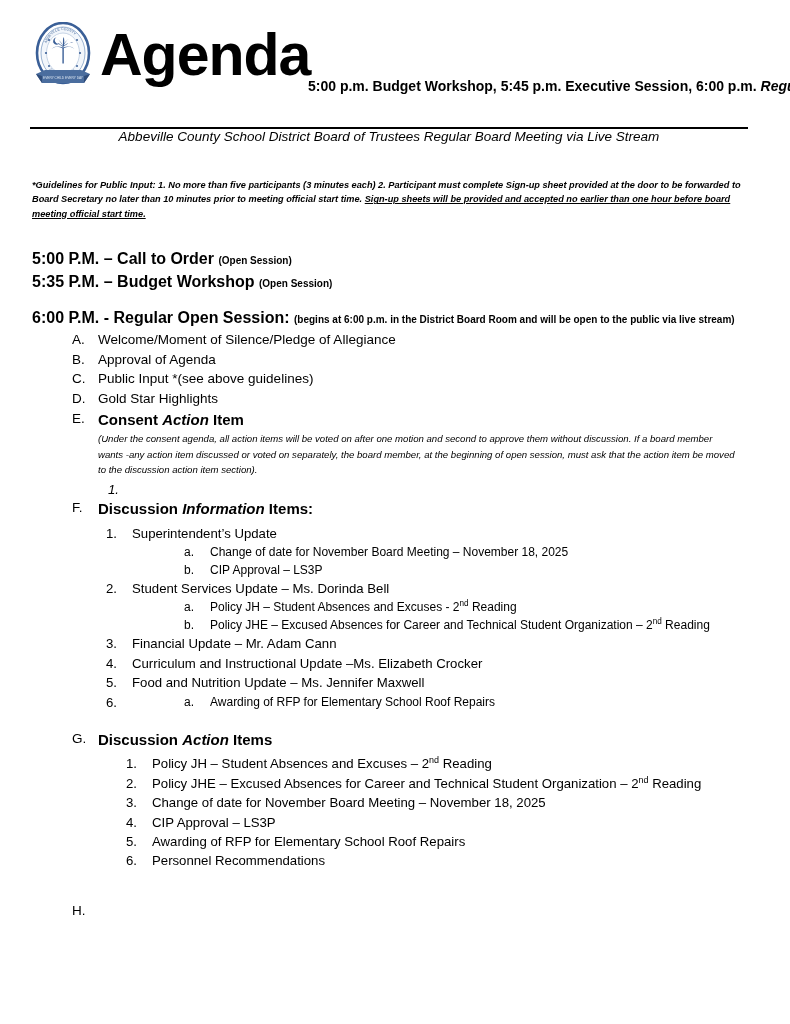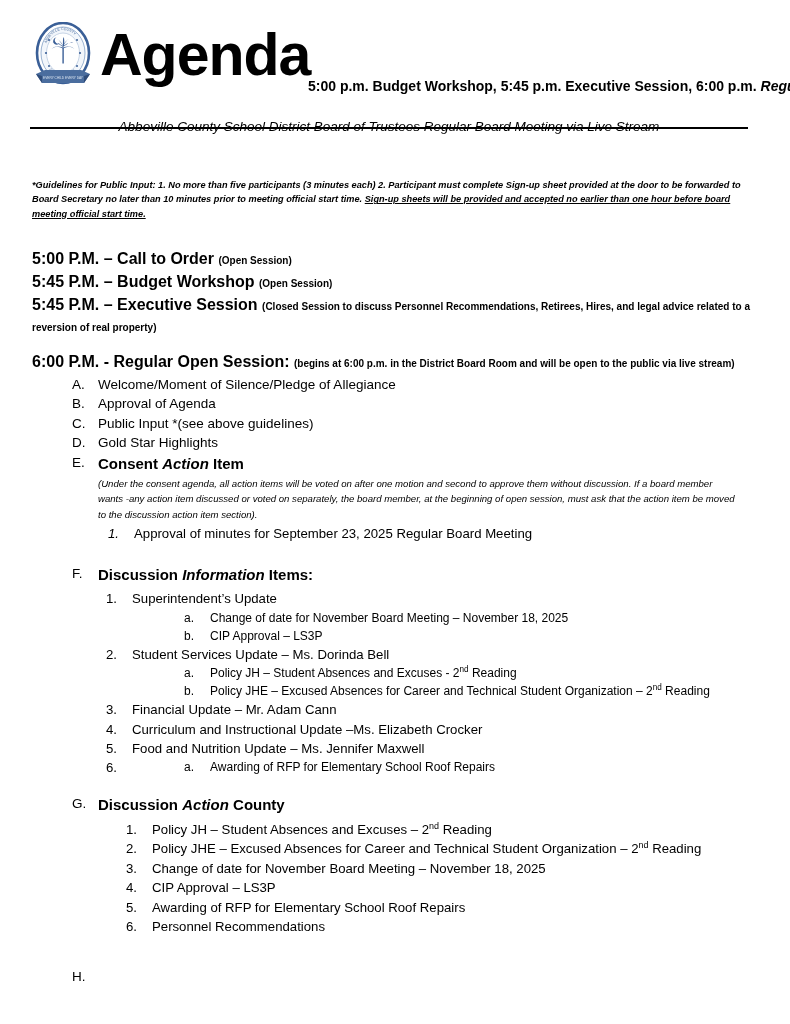--- a/index.html
+++ b/index.html
@@ -70,21 +70,21 @@
     position: absolute;
     left: 30px;
     top: 127px;
     width: 718px;
     border-top: 2px solid #000;
     height: 0;
   }
   .subhead-line2 {
     position: absolute;
     left: 30px;
-    top: 119px;
+    top: 129px;
     width: 718px;
     text-align: center;
     font-size: 13.5px;
     font-style: italic;
     white-space: nowrap;
   }
 
   
   .guidelines {
     position: absolute;
@@ -253,23 +253,22 @@
 
   <div class="rule"></div>
   <div class="subhead-line2">Abbeville County School District Board of Trustees Regular Board Meeting via Live Stream</div>
 
   <div class="guidelines"><span>*Guidelines for Public Input:  1. No more than five participants (3 minutes each)   2. Participant must complete Sign-up sheet provided at the door to be forwarded to Board Secretary no later than 10 minutes prior to meeting official start time.  </span><span class="u">Sign-up sheets will be provided and accepted no earlier than one hour before board meeting official start time.</span></div>
 
   <div class="body-area">
 
     <div class="time-line"><span>5:00 P.M. – Call to Order </span><span class="sub">(Open Session)</span></div>
 
-    <div class="time-line"><span>5:45 P.M. – Budget Workshop </span><span class="sub">(Open Session)</span></div>
-
-    <div class="time-line"><span>5:45 P.M. – Executive Session </span><span class="sub">(Closed Session to discuss Personnel Recommendations, Retirees, Hires, and legal advice related to a reversion of real property)</span></div>
+    <div class="time-line"><span>5:35 P.M. – Budget Workshop </span><span class="sub">(Open Session)</span></div>
+
 
     <div class="time-line regular"><span>6:00 P.M. - Regular Open Session: </span><span class="sub">(begins at 6:00 p.m. in the District Board Room and will be open to the public via live stream)</span></div>
 
     <ul class="lvl-alpha">
 
       <li>
         <span class="mk">A.</span>
         <span class="txt">Welcome/Moment of Silence/Pledge of Allegiance</span>
       </li>
 
@@ -288,21 +287,20 @@
         <span class="txt">Gold Star Highlights</span>
       </li>
 
       <li class="hdr">
         <span class="mk">E.</span>
         <span class="txt"><span>Consent </span><span class="ital">Action</span><span> Item</span></span>
         <div class="note-block">(Under the consent agenda, all action items will be voted on after one motion and second to approve them without discussion.  If a board member wants -any action item discussed or voted on separately, the board member, at the beginning of open session, must ask that the action item be moved to the discussion action item section).</div>
         <ol class="lvl-num consent">
           <li>
             <span class="mk">1.</span>
-            <span>Approval of minutes for September 23, 2025 Regular Board Meeting</span>
           </li>
         </ol>
       </li>
 
       <li class="hdr" style="margin-top:20px;">
         <span class="mk">F.</span>
         <span class="txt"><span>Discussion </span><span class="ital">Information</span><span> Items:</span></span>
 
         <ol class="lvl-num disc-info" style="margin-top:4px;">
 
@@ -359,21 +357,21 @@
                 <span>Awarding of RFP for Elementary School Roof Repairs</span>
               </li>
             </ol>
           </li>
 
         </ol>
       </li>
 
       <li class="hdr" style="margin-top:18px;">
         <span class="mk">G.</span>
-        <span class="txt"><span>Discussion </span><span class="ital">Action</span><span> County</span></span>
+        <span class="txt"><span>Discussion </span><span class="ital">Action</span><span> Items</span></span>
 
         <ol class="lvl-num disc-action" style="margin-top:4px;">
           <li>
             <span class="mk">1.</span>
             <span>Policy JH – Student Absences and Excuses – 2</span><sup>nd</sup><span> Reading</span>
           </li>
           <li>
             <span class="mk">2.</span>
             <span>Policy JHE – Excused Absences for Career and Technical Student Organization – 2</span><sup>nd</sup><span> Reading</span>
           </li>

